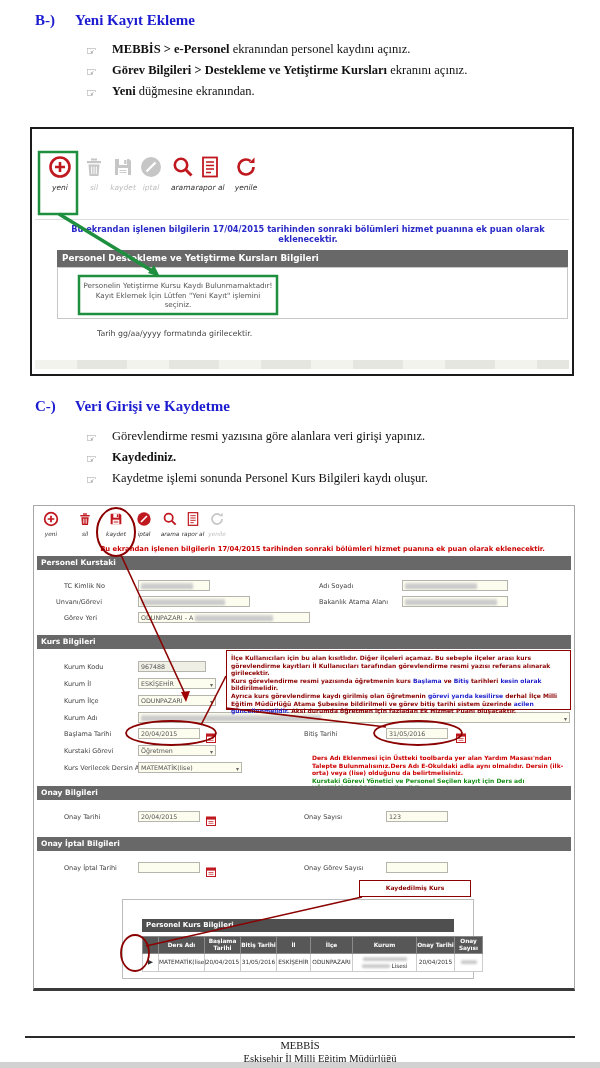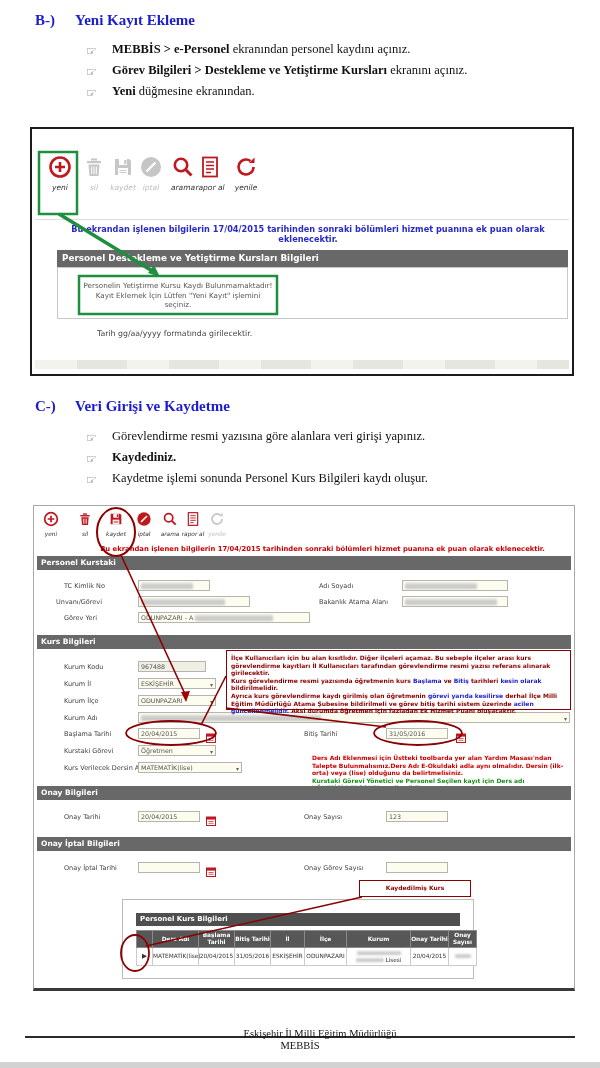--- a/index.html
+++ b/index.html
@@ -62,21 +62,21 @@
   .rednote{position:absolute;border:1.5px solid #8b0000;background:#fff;color:#8b0000;
            font-weight:bold;font-size:6px;line-height:7.6px;padding:3px 4px;box-sizing:border-box;}
   .blu{color:#2222cc;}
   .dersnote{position:absolute;font-weight:bold;font-size:6px;line-height:7.6px;}
   .dn-red{color:#cc0000;}
   .dn-green{color:#1a8f1a;}
   .savedbox{position:absolute;border:1.5px solid #8b0000;background:#fff;color:#8b0000;
             font-weight:bold;font-size:6px;text-align:center;line-height:14px;box-sizing:border-box;}
 
   
-  .twrap{position:absolute;border:1px solid #bbb;background:#fff;box-sizing:border-box;padding:13px;}
+  .twrap{position:absolute;border:1px solid #bbb;background:#fff;box-sizing:border-box;padding:19px;}
   .tphead{height:13px;line-height:13px;background:#4f4f4f;color:#fff;font-weight:bold;
           font-size:7px;padding-left:4px;}
   table.ktable{border-collapse:collapse;table-layout:fixed;width:340px;margin-top:4px;
                font-size:5.8px;}
   table.ktable th{background:#575757;color:#fff;border:1px solid #8a8a8a;font-weight:bold;
                   padding:1px 0;line-height:7px;}
   table.ktable td{background:#fff;border:1px solid #ccc;color:#333;text-align:center;
                   padding:1.5px 0;line-height:7px;}
   .rowarrow{color:#c0181f;font-size:6.5px;}
 
@@ -359,15 +359,15 @@
       <line x1="192" y1="202" x2="352" y2="221" stroke="#8b0000" stroke-width="1.6"></line>
       <ellipse cx="137" cy="227" rx="45" ry="12" fill="none" stroke="#8b0000" stroke-width="1.8"></ellipse>
       <ellipse cx="384" cy="227" rx="44" ry="12" fill="none" stroke="#8b0000" stroke-width="1.8"></ellipse>
       <line x1="328" y1="391" x2="112" y2="440" stroke="#8b0000" stroke-width="1.6"></line>
       <ellipse cx="101" cy="447" rx="14" ry="18" fill="none" stroke="#8b0000" stroke-width="1.8"></ellipse>
     </svg>
   </div>
 
   <div class="footline" style="top:1036px;"></div>
   <div class="foot" style="top:1040px;">MEBBİS</div>
-  <div class="foot" style="top:1028px;padding-left:40px;">Eskişehir İl Milli Eğitim Müdürlüğü</div>
+  <div class="foot" style="top:1053px;padding-left:40px;">Eskişehir İl Milli Eğitim Müdürlüğü</div>
   <div class="pagebottom"></div>
 </div>
 
 </body></html>

